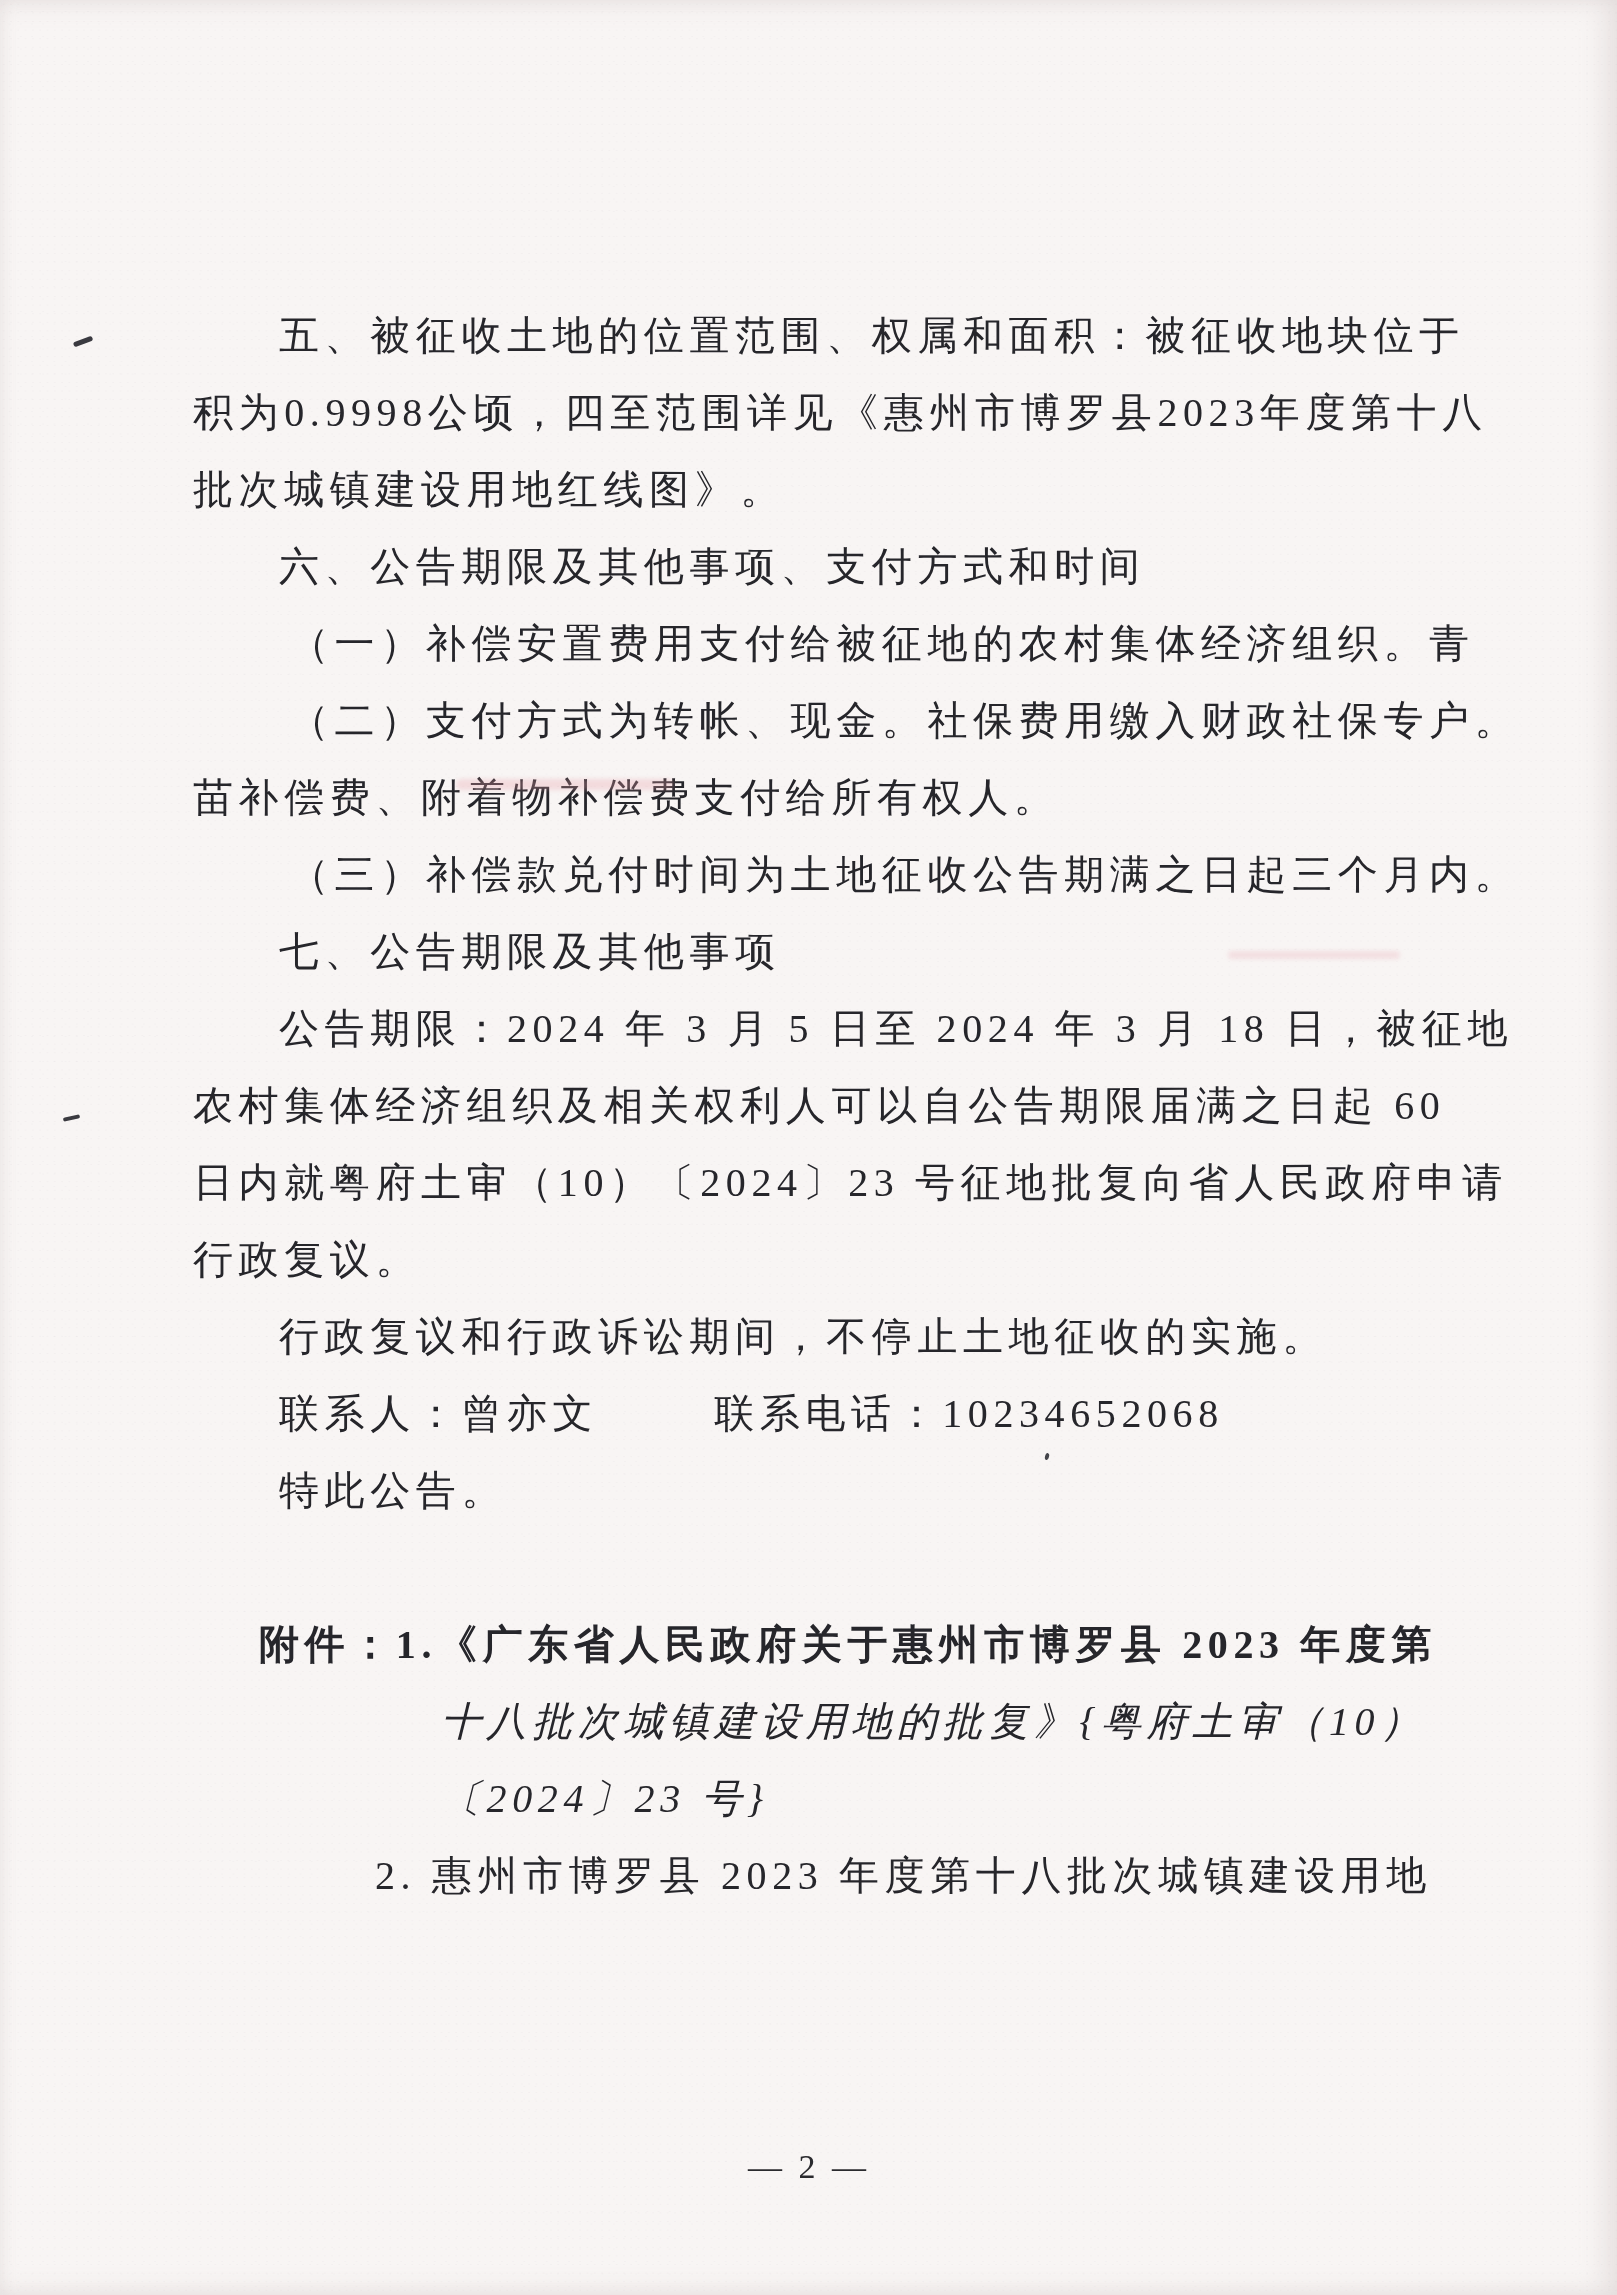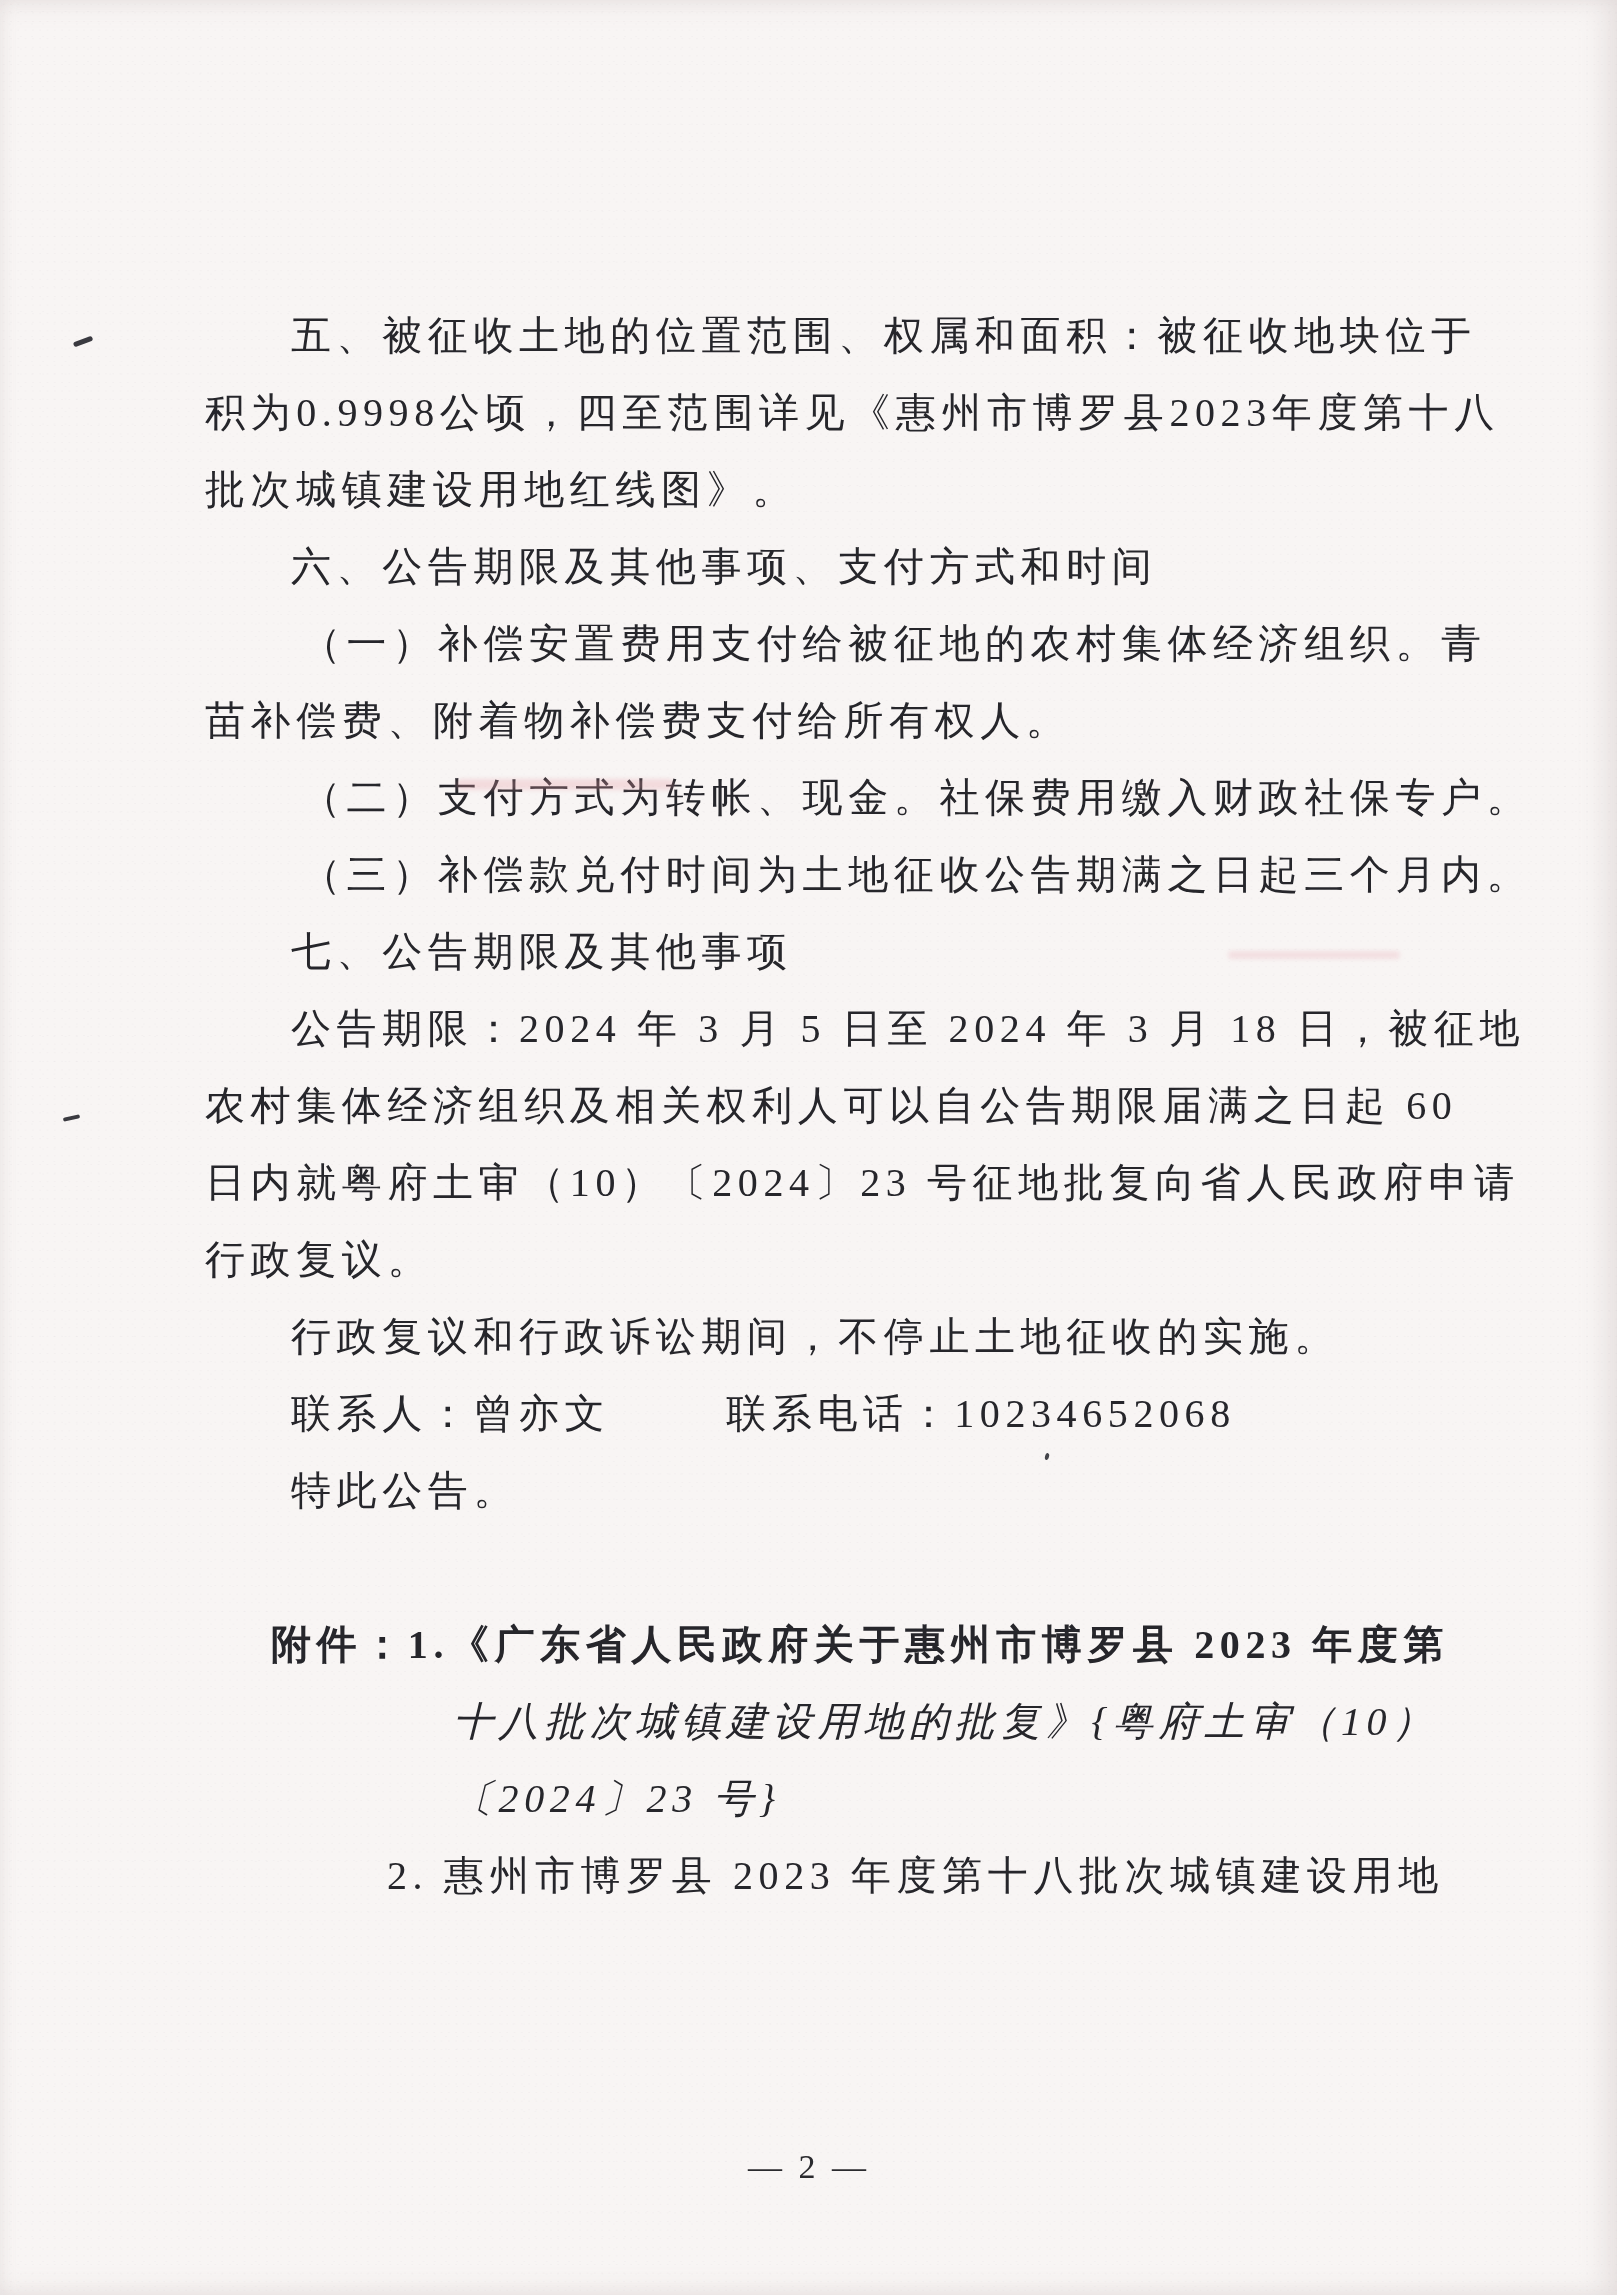--- a/index.html
+++ b/index.html
@@ -12,21 +12,21 @@
     background-size:7.3px 8.6px, 11.2px 12.5px;
     background-position:0 0, 4px 5.3px;
     font-family:"Liberation Serif","DejaVu Serif",serif;
     color:#26262b;
   }
   .page-vignette{
     position:absolute;inset:0;pointer-events:none;
     box-shadow:inset -12px 0 26.4px rgba(180,165,165,0.25), inset 4px 0 13.2px rgba(190,180,180,0.12);
   }
   .textblock{
-    position:absolute;left:205px;top:297px;width:1321px;
+    position:absolute;left:193px;top:297px;width:1321px;
     font-size:40px;line-height:77px;letter-spacing:5.6px;
   }
   .line{height:77px;white-space:nowrap;}
   .ind-head{padding-left:86px;}
   .ind-sub{padding-left:96px;}
   .ind-attach{padding-left:66px;font-weight:bold;}
   .ind-att-cont{padding-left:248px;font-style:italic;}
   .ind-att-2{padding-left:182px;}
   .blank{height:77px;}
   .contact-gap{display:inline-block;width:116px;}
@@ -53,22 +53,22 @@
 <body>
 
 <div class="page-vignette"></div>
 
 <div class="textblock">
   <div class="line ind-head">五、被征收土地的位置范围、权属和面积：被征收地块位于</div>
   <div class="line">积为0.9998公顷，四至范围详见《惠州市博罗县2023年度第十八</div>
   <div class="line">批次城镇建设用地红线图》。</div>
   <div class="line ind-head">六、公告期限及其他事项、支付方式和时间</div>
   <div class="line ind-sub">（一）补偿安置费用支付给被征地的农村集体经济组织。青</div>
+  <div class="line ind-sub">（二）支付方式为转帐、现金。社保费用缴入财政社保专户。</div>
   <div class="line">苗补偿费、附着物补偿费支付给所有权人。</div>
-  <div class="line ind-sub">（二）支付方式为转帐、现金。社保费用缴入财政社保专户。</div>
   <div class="line ind-sub">（三）补偿款兑付时间为土地征收公告期满之日起三个月内。</div>
   <div class="line ind-head">七、公告期限及其他事项</div>
   <div class="line ind-head">公告期限：2024 年 3 月 5 日至 2024 年 3 月 18 日，被征地</div>
   <div class="line">农村集体经济组织及相关权利人可以自公告期限届满之日起 60</div>
   <div class="line">日内就粤府土审（10）〔2024〕23 号征地批复向省人民政府申请</div>
   <div class="line">行政复议。</div>
   <div class="line ind-head">行政复议和行政诉讼期间，不停止土地征收的实施。</div>
   <div class="line ind-head">
     <span>联系人：曾亦文</span><span class="contact-gap"></span><span>联系电话：10234652068</span>
   </div>

